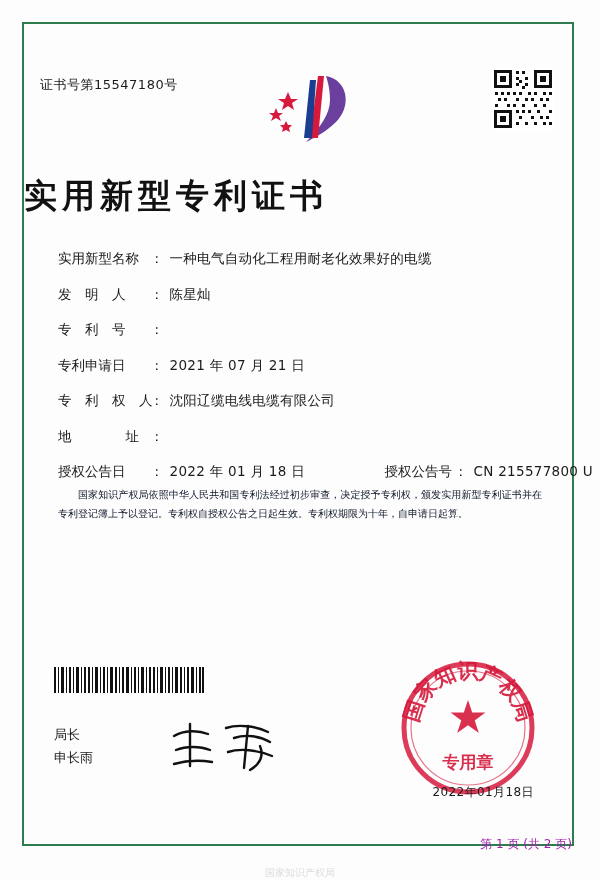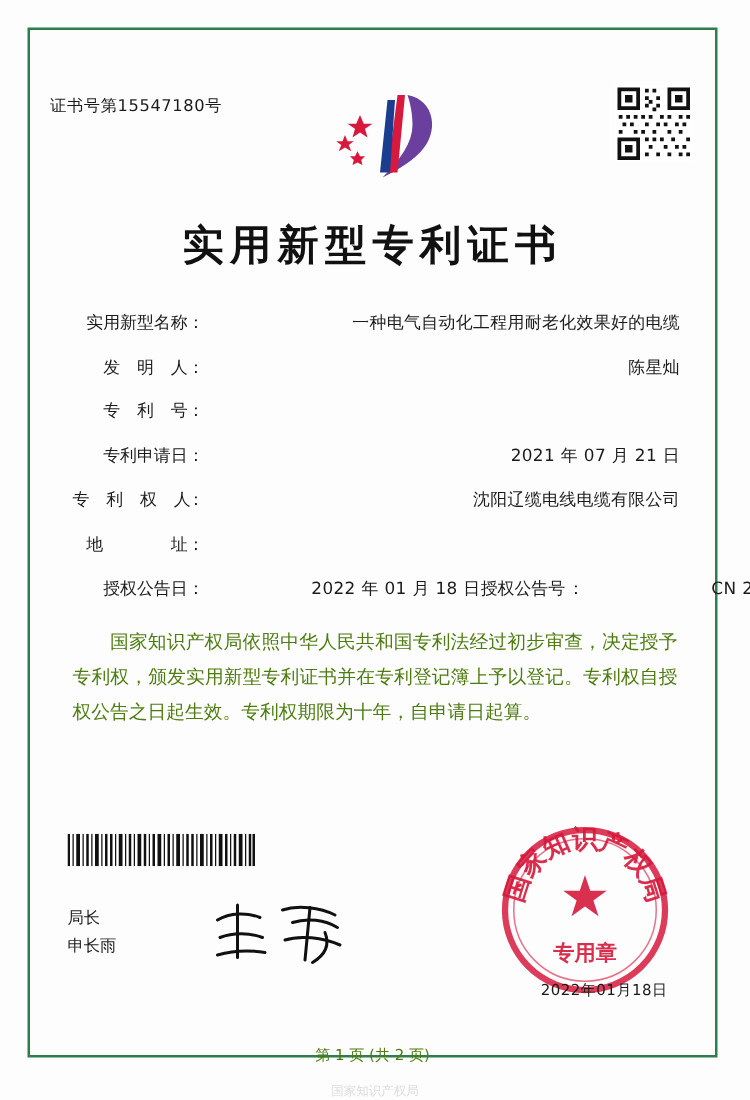--- a/index.html
+++ b/index.html
@@ -61,21 +61,21 @@
     right: 18px;
     top: 44px;
     width: 62px;
     height: 62px;
   }
 
   .title {
     position: absolute;
     left: 0; right: 0;
     top: 150px;
-    text-align: center;
+    text-align: left;
     font-family: "DejaVu Serif", "Liberation Serif", serif;
     font-size: 33px;
     font-weight: bold;
     letter-spacing: 5px;
     color: #111;
   }
 
   .fields {
     position: absolute;
     left: 34px;
@@ -83,21 +83,20 @@
     top: 228px;
     font-size: 13.5px;
     line-height: 1;
     color: #1b1b1b;
   }
   .field-row {
     display: flex;
     align-items: baseline;
     margin-bottom: 22px;
     white-space: nowrap;
-    text-align: right;
   }
   .field-label {
     width: 92px;
     flex: 0 0 92px;
     letter-spacing: 0px;
   }
   .field-sep {
     flex: 0 0 auto;
     padding-right: 6px;
   }
@@ -111,25 +110,25 @@
   }
   .field-label2 {
     flex: 0 0 auto;
     padding-right: 2px;
   }
 
   .paras {
     position: absolute;
     left: 34px;
     right: 30px;
-    top: 476px;
-    font-size: 15px;
+    top: 462px;
+    font-size: 10px;
     line-height: 1.85;
     text-align: justify;
-    color: #4d7c0f;
+    color: #0f172a;
   }
   .paras p {
     margin: 0 0 2px 0;
     text-indent: 2em;
   }
 
   
   .barcode {
     position: absolute;
     left: 30px;
@@ -168,23 +167,23 @@
     top: 760px;
     font-size: 12px;
     color: #1b1b1b;
     letter-spacing: 0.4px;
   }
 
   .page-num {
     position: absolute;
     left: 0; right: 0;
     top: 812px;
-    text-align: center;
+    text-align: right;
     font-size: 12px;
-    color: #4d7c0f;
+    color: #a21caf;
   }
   .footer-faint {
     position: absolute;
     left: 0; right: 0;
     top: 866px;
     text-align: center;
     font-size: 10px;
     color: #dcdcdc;
   }
 </style>

